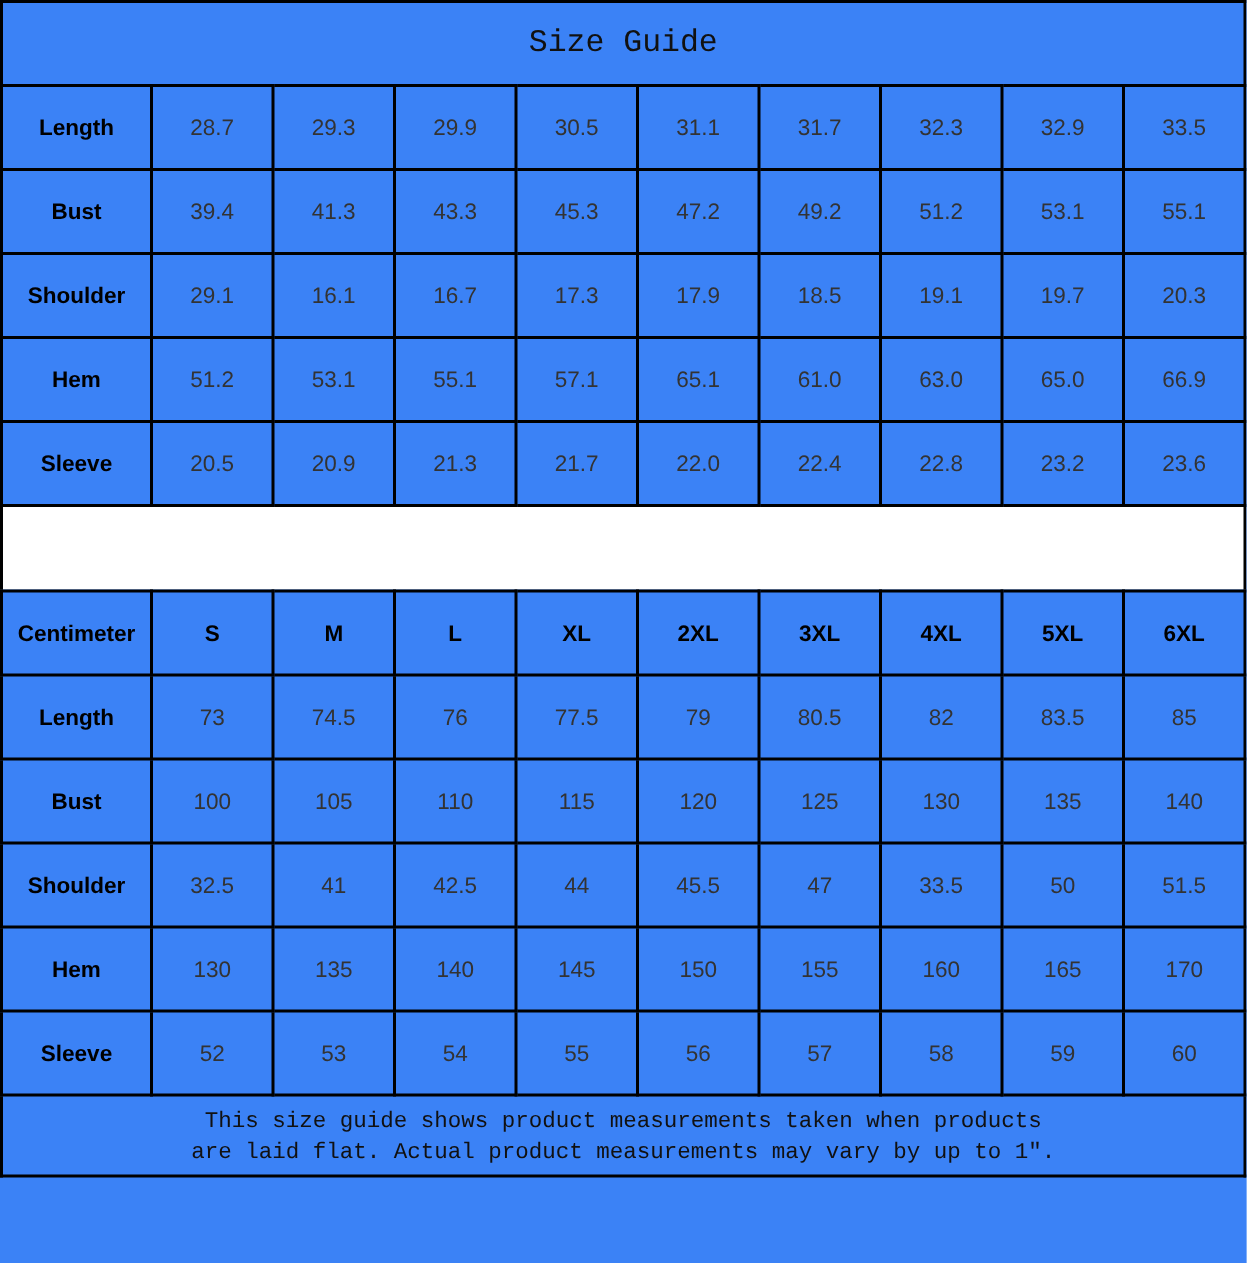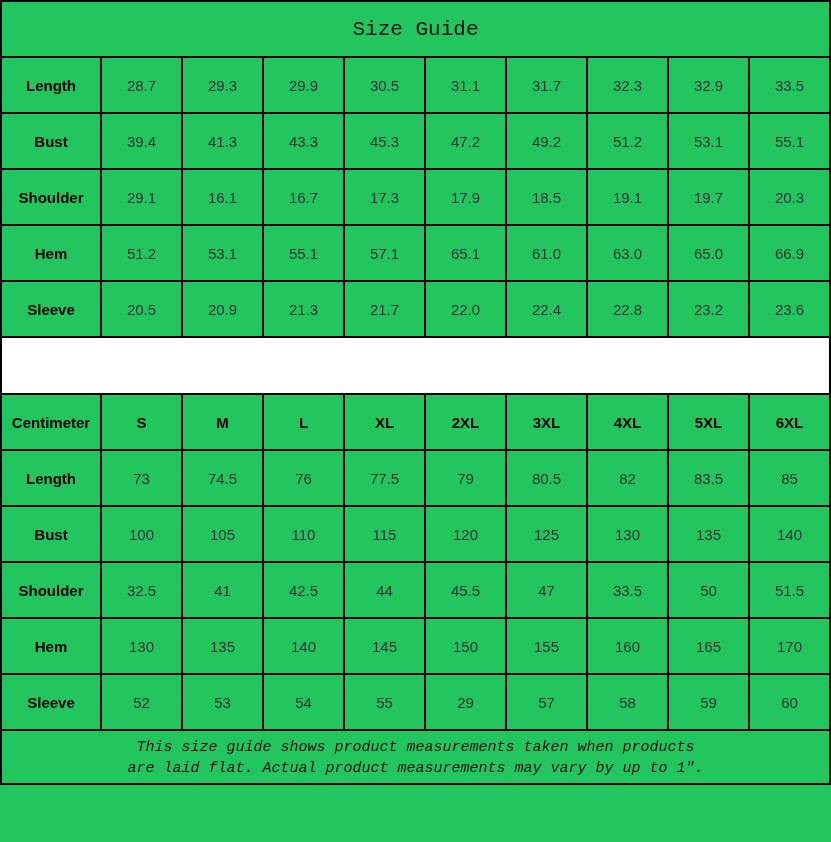--- a/index.html
+++ b/index.html
@@ -1,19 +1,19 @@
 <!DOCTYPE html>
 <html><head>
 <meta charset="utf-8">
 <style>
   html, body { margin: 0; padding: 0; background: #ffffff; }
   .page {
     width: 831px;
     height: 842px;
-    background: #22c55e;
+    background: #3b82f6;
     font-family: "Liberation Sans", sans-serif;
     box-sizing: border-box;
   }
   .title-row {
     box-sizing: border-box;
     width: 831px;
     height: 56px;
     border: 2px solid #000;
     border-bottom: none;
     display: flex;
@@ -63,21 +63,20 @@
     width: 831px;
     height: 54px;
     border: 2px solid #000;
     border-top: none;
     text-align: center;
     font-family: "Liberation Mono", monospace;
     font-size: 15px;
     line-height: 21px;
     color: #111111;
     padding-top: 6px;
-    font-style: italic;
   }
 </style>
 </head>
 <body>
 
 <div class="page">
 
   <div class="title-row">Size Guide</div>
 
   <table class="size-table">
@@ -232,21 +231,21 @@
         <td>160</td>
         <td>165</td>
         <td>170</td>
       </tr>
       <tr>
         <th>Sleeve</th>
         <td>52</td>
         <td>53</td>
         <td>54</td>
         <td>55</td>
-        <td>29</td>
+        <td>56</td>
         <td>57</td>
         <td>58</td>
         <td>59</td>
         <td>60</td>
       </tr>
     </tbody>
   </table>
 
   <div class="footer-note">
     <div>This size guide shows product measurements taken when products</div>

